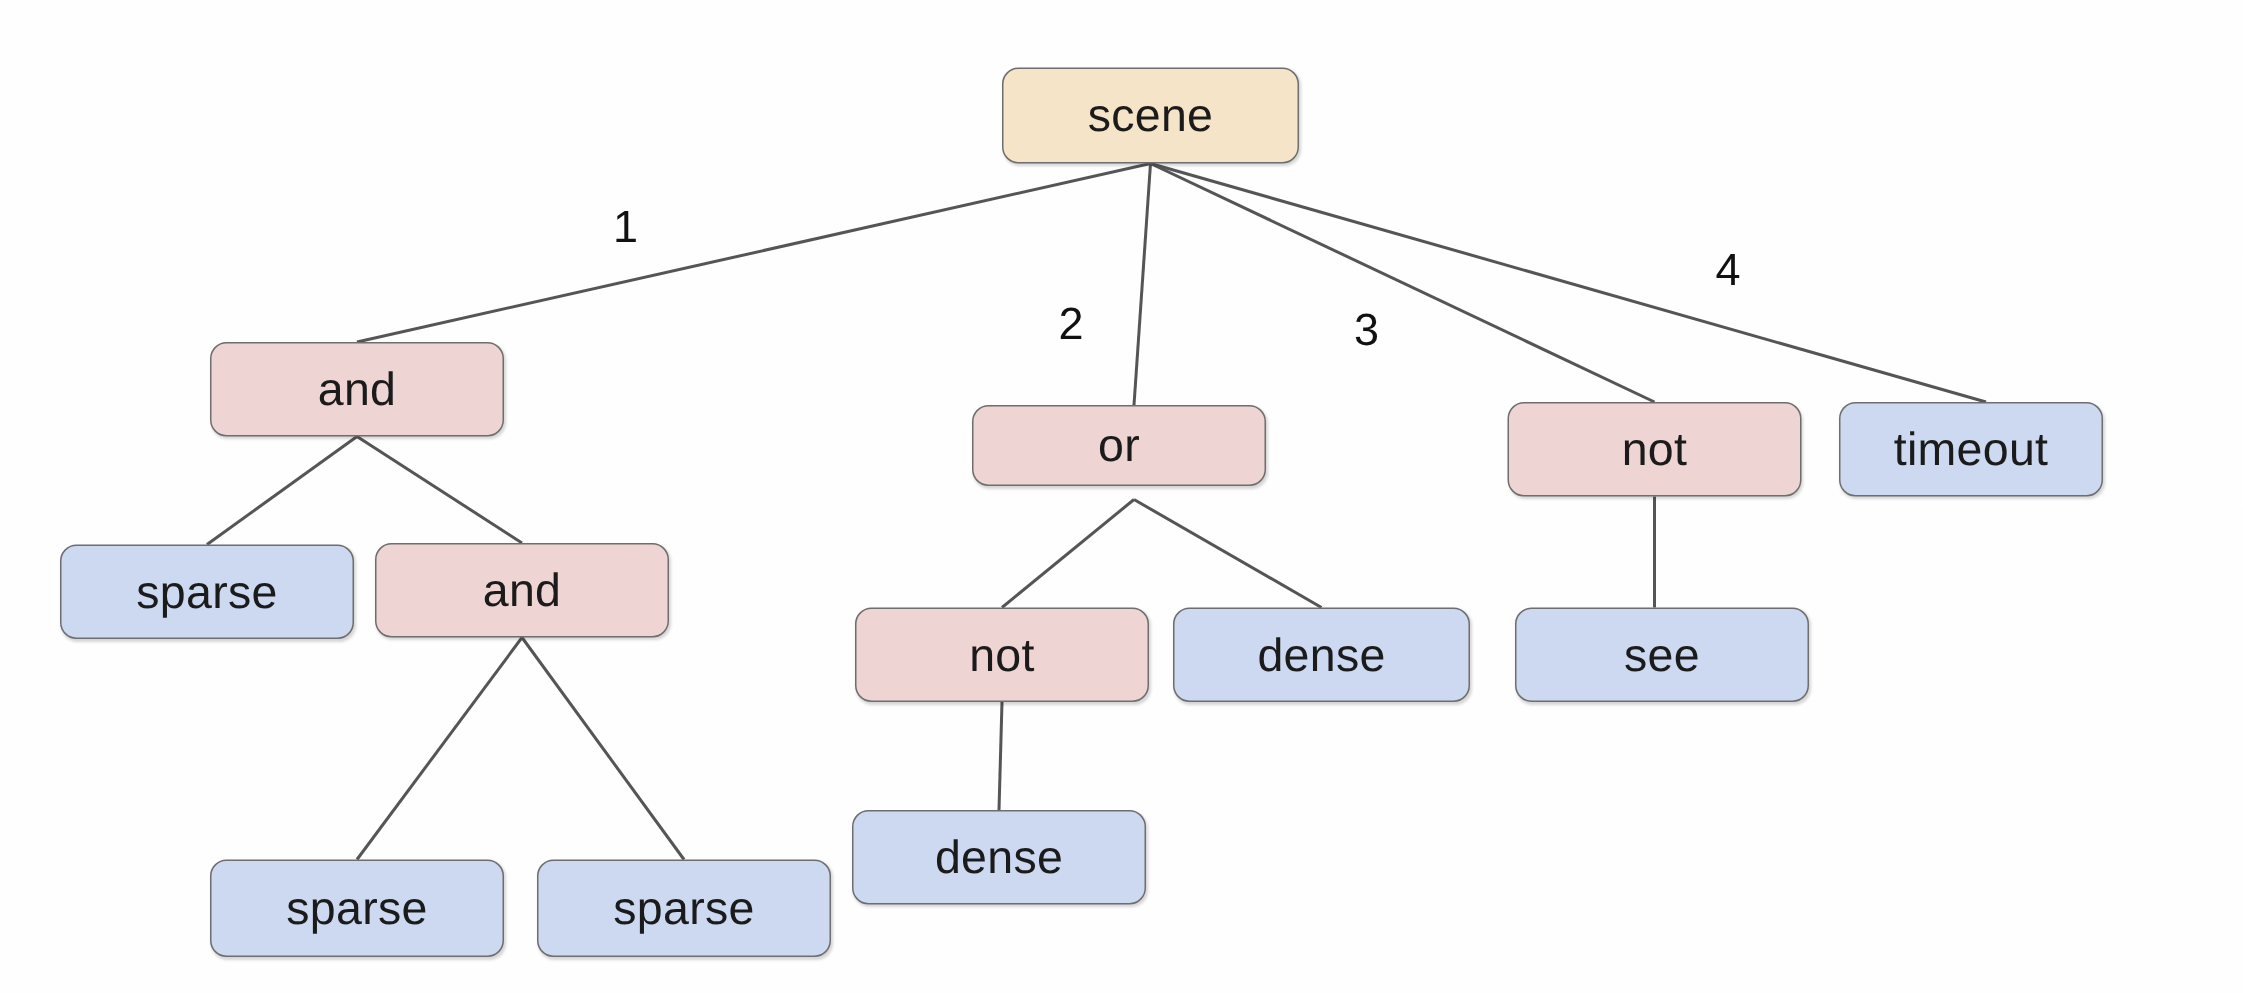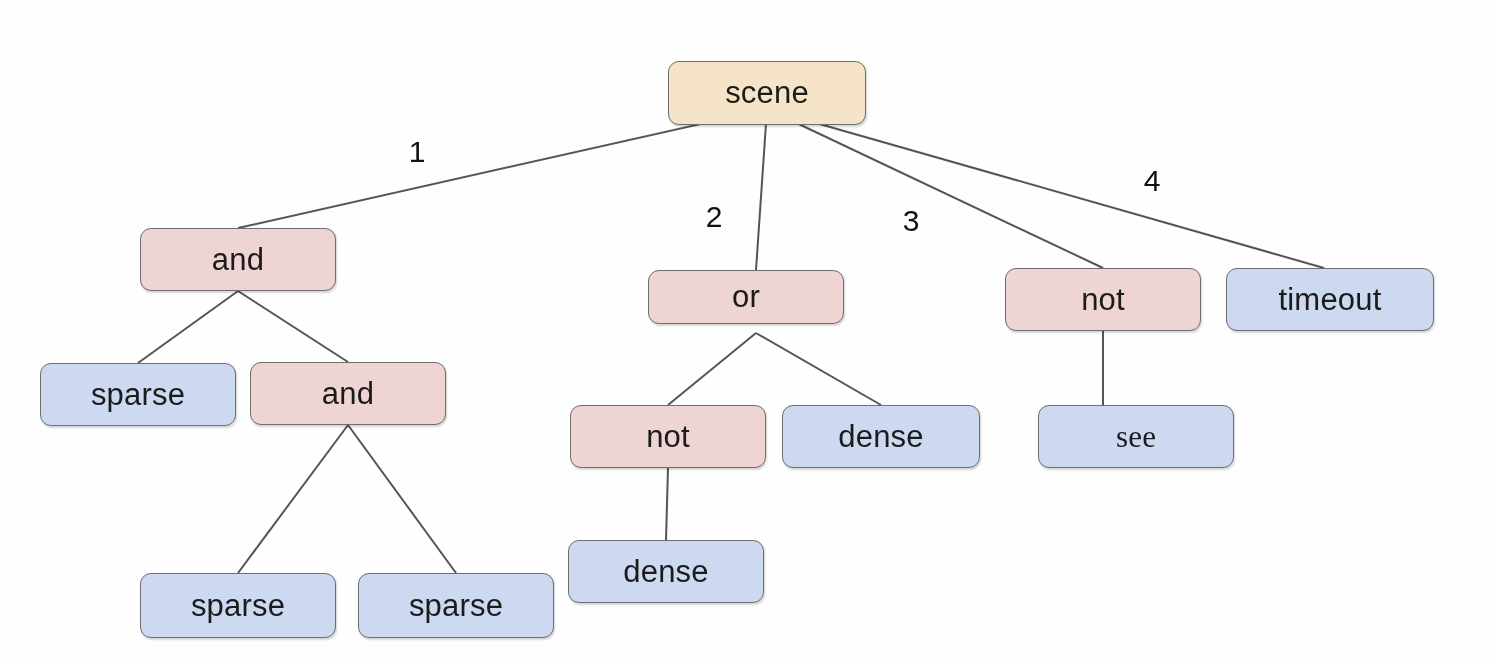--- a/index.html
+++ b/index.html
@@ -31,21 +31,21 @@
     border-radius: 11px;
     display: flex;
     align-items: center;
     justify-content: center;
     font-size: 31px;
     color: #1b1b1b;
     letter-spacing: 0.2px;
     box-shadow: 1px 1.5px 2px rgba(0,0,0,0.16);
     white-space: nowrap;
   }
-  .node.root   { background: #f6e4c9; margin-top: 16px; }
+  .node.root   { background: #f6e4c9; }
   .node.op     { background: #eed4d3; text-align: center; }
   .node.leaf   { background: #ccd9f1; }
   .edge-label {
     position: absolute;
     font-size: 30px;
     color: #111111;
     transform: translate(-50%, -50%);
     white-space: nowrap;
   }
 </style>
@@ -65,26 +65,26 @@
       <line x1="756" y1="333" x2="668" y2="405" stroke="#555555" stroke-width="2"></line>
       <line x1="756" y1="333" x2="881" y2="405" stroke="#555555" stroke-width="2"></line>
       <line x1="668" y1="468" x2="666" y2="540" stroke="#555555" stroke-width="2"></line>
       <line x1="1103" y1="331" x2="1103" y2="405" stroke="#555555" stroke-width="2"></line>
     </svg>
   <div id="node-layer">
       <div class="node root" style="left: 668px; top: 45px; width: 198px; height: 64px;">scene</div>
       <div class="node op" style="left: 140px; top: 228px; width: 196px; height: 63px;">and</div>
       <div class="node op" style="left: 648px; top: 270px; width: 196px; height: 54px;">or</div>
       <div class="node op" style="left: 1005px; top: 268px; width: 196px; height: 63px;">not</div>
-      <div class="node leaf" style="left: 1226px; top: 268px; width: 208px; height: 63px;">timeout</div>
+      <div class="node leaf" style="left: 1226px; top: 268px; width: 176px; height: 63px;">timeout</div>
       <div class="node leaf" style="left: 40px; top: 363px; width: 196px; height: 63px;">sparse</div>
       <div class="node op" style="left: 250px; top: 362px; width: 196px; height: 63px;">and</div>
       <div class="node op" style="left: 570px; top: 405px; width: 196px; height: 63px;">not</div>
       <div class="node leaf" style="left: 782px; top: 405px; width: 198px; height: 63px;">dense</div>
-      <div class="node leaf" style="left: 1038px; top: 405px; width: 196px; height: 63px; font-family: Liberation Serif, serif;">see</div>
+      <div class="node leaf" style="left: 1010px; top: 405px; width: 196px; height: 63px;">see</div>
       <div class="node leaf" style="left: 568px; top: 540px; width: 196px; height: 63px;">dense</div>
       <div class="node leaf" style="left: 140px; top: 573px; width: 196px; height: 65px;">sparse</div>
       <div class="node leaf" style="left: 358px; top: 573px; width: 196px; height: 65px;">sparse</div>
     </div>
   <div id="label-layer">
       <div class="edge-label" style="left: 417px; top: 152px;">1</div>
       <div class="edge-label" style="left: 714px; top: 217px;">2</div>
       <div class="edge-label" style="left: 911px; top: 221px;">3</div>
       <div class="edge-label" style="left: 1152px; top: 181px;">4</div>
     </div>

